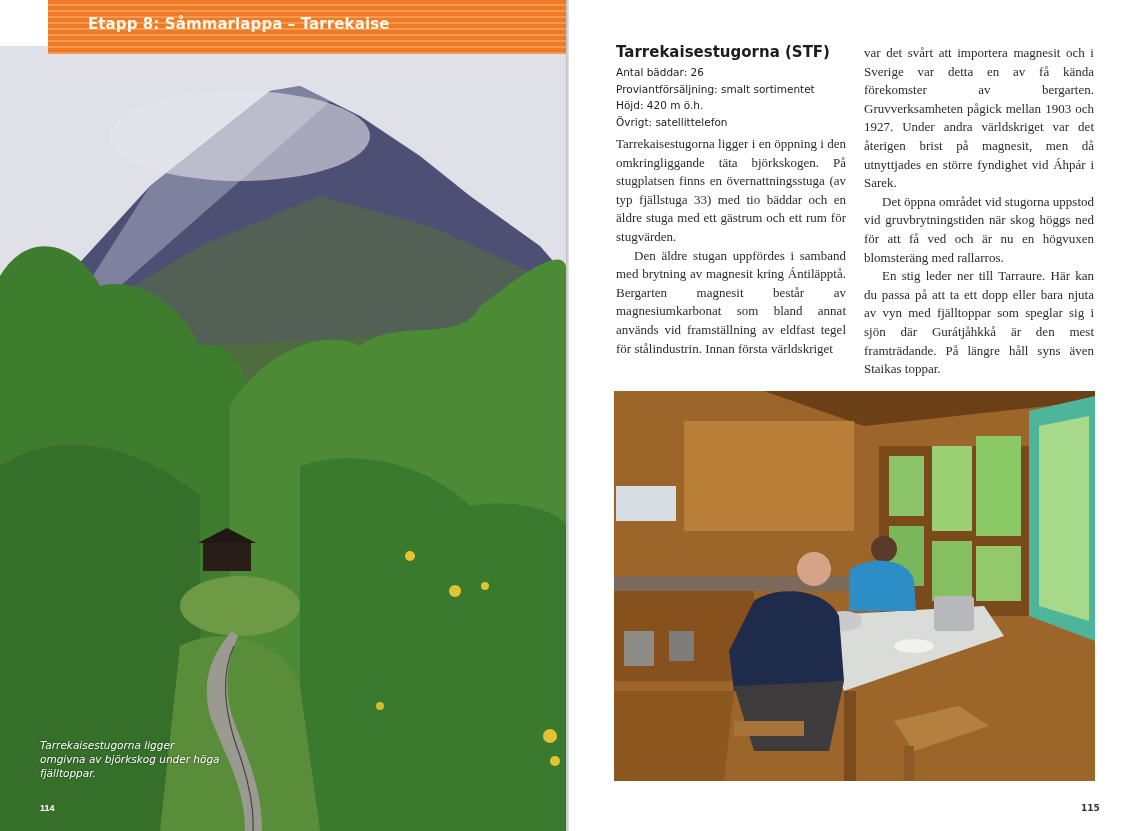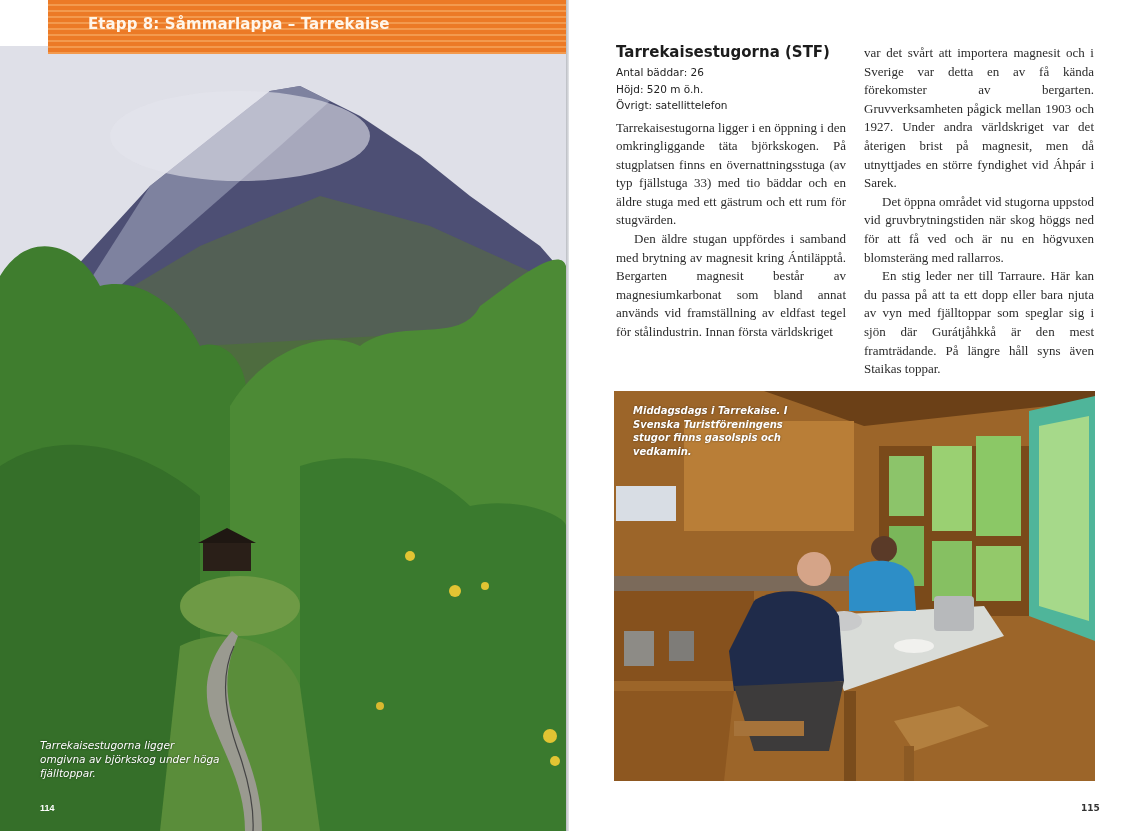--- a/index.html
+++ b/index.html
@@ -123,21 +123,22 @@
     <div class="page-num-left">114</div>
   </div>
 
   <div class="spine"></div>
 
   <div class="right-page">
     <div class="col col-1">
       <div class="facts">
         <div class="facts-title">Tarrekaisestugorna (STF)</div>
         <div class="fact"><b>Antal bäddar:</b><span> 26</span></div>
-        <div class="fact"><b>Höjd:</b><span> 520 m ö.h.</span></div>
+        <div class="fact"><b>Proviantförsäljning:</b><span> smalt sortimentet</span></div>
+        <div class="fact"><b>Höjd:</b><span> 420 m ö.h.</span></div>
         <div class="fact"><b>Övrigt:</b><span> satellittelefon</span></div>
       </div>
       <p>Tarrekaisestugorna ligger i en öppning i den omkringliggande täta björkskogen. På stugplatsen finns en övernattningsstuga (av typ fjällstuga 33) med tio bäddar och en äldre stuga med ett gästrum och ett rum för stugvärden.</p>
       <p class="indent">Den äldre stugan uppfördes i samband med brytning av magnesit kring Ántiläpptå. Bergarten magnesit består av magnesiumkarbonat som bland annat används vid framställning av eldfast tegel för stålindustrin. Innan första världskriget</p>
     </div>
 
     <div class="col col-2">
       <p>var det svårt att importera magnesit och i Sverige var detta en av få kända förekomster av bergarten. Gruvverksamheten pågick mellan 1903 och 1927. Under andra världskriget var det återigen brist på magnesit, men då utnyttjades en större fyndighet vid Áhpár i Sarek.</p>
       <p class="indent">Det öppna området vid stugorna uppstod vid gruvbrytningstiden när skog höggs ned för att få ved och är nu en högvuxen blomsteräng med rallarros.</p>
       <p class="indent">En stig leder ner till Tarraure. Här kan du passa på att ta ett dopp eller bara njuta av vyn med fjälltoppar som speglar sig i sjön där Gurátjåhkkå är den mest framträdande. På längre håll syns även Staikas toppar.</p>
@@ -180,19 +181,18 @@
         <circle cx="200" cy="178" r="17" fill="#d5a488"></circle>
         <path d="M140,210 C160,195 210,195 225,225 L230,290 L120,300 L115,260 Z" fill="#1f2b4a"></path>
         <path d="M120,295 L230,290 L215,360 L140,360 Z" fill="#3d3b3b"></path>
 
         <rect x="120" y="330" width="70" height="15" fill="#a6733a"></rect>
         <polygon points="280,330 345,315 375,335 300,360" fill="#b3803f"></polygon>
         <rect x="290" y="355" width="10" height="35" fill="#8c5a24"></rect>
 
         <polygon points="0,300 120,300 110,390 0,390" fill="#8d5720"></polygon>
       </svg>
-      <div class="caption-right">Middagsdags i Tarrekaise. I Svenska Turistföreningens stugor finns gasolspis och vedkamin.</div>
     </div>
 
     <div class="page-num-right">115</div>
   </div>
 
 </div>
 
 </body></html>

